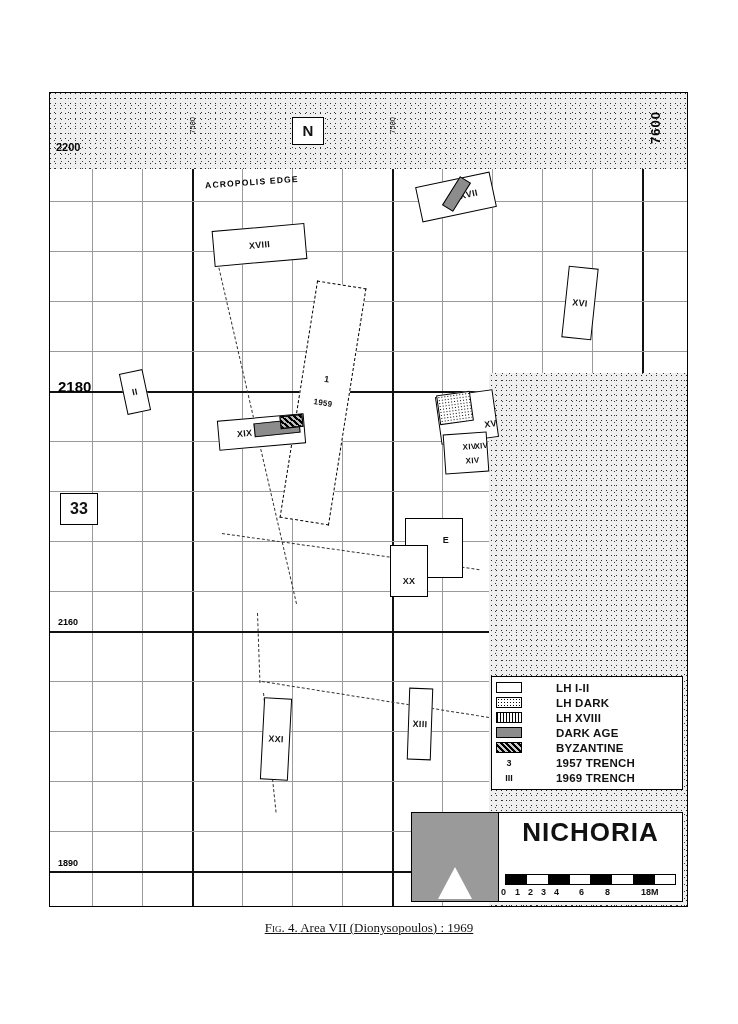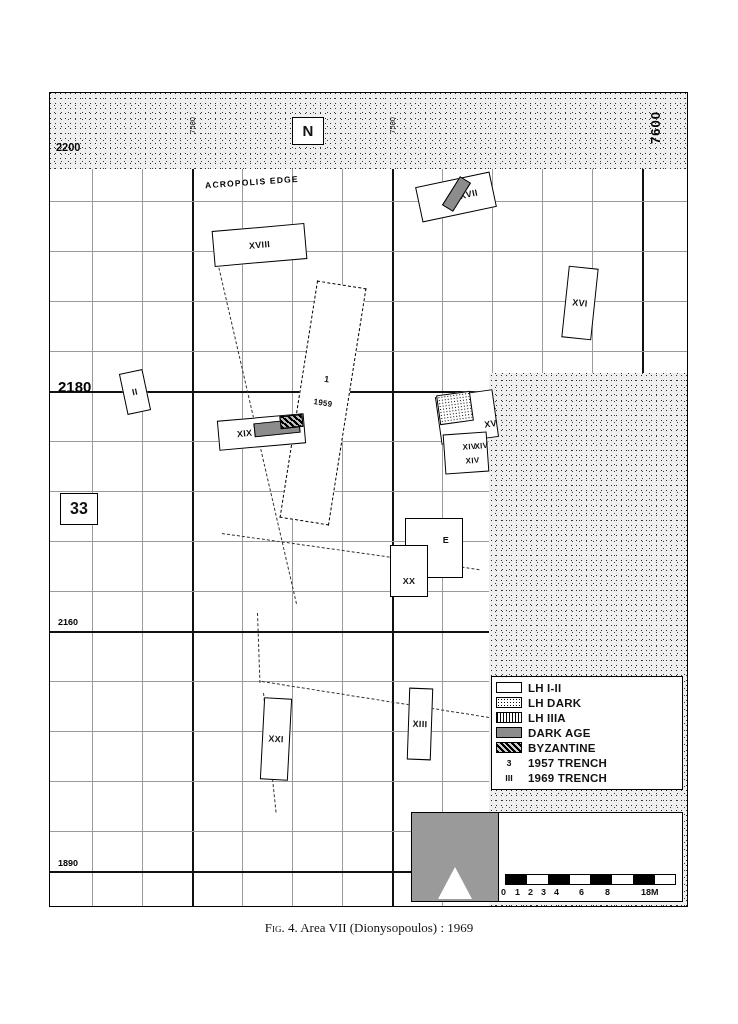--- a/index.html
+++ b/index.html
@@ -74,21 +74,21 @@
   }
 
   
   .fieldline{position:absolute;border-top:1px dashed #333;transform-origin:0 0;}
 
   
   .legend{
     position:absolute;right:4px;bottom:116px;width:192px;
     border:1.6px solid #000;background:#fff;padding:3px 4px 4px 4px;box-sizing:border-box;
   }
-  .legend-row{display:flex;align-items:center;height:15px;}
+  .legend-row{display:flex;align-items:center;height:15px;gap:28px;}
   .swatch{width:26px;height:11px;border:1px solid #000;margin-right:6px;box-sizing:border-box;flex:0 0 auto;}
   .legend-txt{font-family:"Liberation Sans",sans-serif;font-size:11.5px;font-weight:700;letter-spacing:.2px;}
   .sw-lh12{background:#fff;}
   .sw-lh3a{background-color:#fff;background-image:radial-gradient(#000 0.5px,transparent 0.6px);background-size:3px 3px;}
   .sw-lh3b{background-color:#fff;background-image:repeating-linear-gradient(90deg,#000 0 1px,transparent 1px 3px);}
   .sw-dark{background:#8c8c8c;}
   .sw-byz{background-color:#4a4a4a;background-image:repeating-linear-gradient(45deg,#000 0 2px,#ccc 2px 4px);}
   .sw-num{background:#fff;display:flex;align-items:center;justify-content:center;font-family:"Liberation Sans",sans-serif;font-size:9px;font-weight:700;border:none;}
   .sw-rom{background:#fff;display:flex;align-items:center;justify-content:center;font-family:"Liberation Sans",sans-serif;font-size:9px;font-weight:700;border:none;}
 
@@ -113,21 +113,21 @@
   .scalebar div{flex:1;border-right:1px solid #000;}
   .scalebar div:last-child{border-right:none;}
   .sb-dark{background:#000;}
   .sb-light{background:#fff;}
   .scale-nums{position:absolute;left:2px;right:4px;bottom:2px;height:12px;font-family:"Liberation Sans",sans-serif;font-size:9px;font-weight:700;}
   .scale-nums span{position:absolute;}
 
   
   .caption{
     position:absolute;left:0;right:0;top:920px;text-align:center;
-    font-family:"Liberation Serif",serif;font-size:13px;color:#111;
+    font-family:"Liberation Serif",serif;font-size:13px;color:#111;text-decoration:underline;
   }
   .caption .fig{font-variant:small-caps;}
 </style>
 </head>
 <body>
 
 <div id="map-figure">
 
   <div class="plan">
 
@@ -242,21 +242,21 @@
       <div class="legend-row">
         <span class="swatch sw-lh12"></span>
         <span class="legend-txt">LH I-II</span>
       </div>
       <div class="legend-row">
         <span class="swatch sw-lh3a"></span>
         <span class="legend-txt">LH DARK</span>
       </div>
       <div class="legend-row">
         <span class="swatch sw-lh3b"></span>
-        <span class="legend-txt">LH IIIA</span>
+        <span class="legend-txt">LH XVIII</span>
       </div>
       <div class="legend-row">
         <span class="swatch sw-dark"></span>
         <span class="legend-txt">DARK AGE</span>
       </div>
       <div class="legend-row">
         <span class="swatch sw-byz"></span>
         <span class="legend-txt">BYZANTINE</span>
       </div>
       <div class="legend-row">
@@ -267,20 +267,21 @@
         <span class="swatch sw-rom">III</span>
         <span class="legend-txt">1969 TRENCH</span>
       </div>
     </div>
 
     <div class="titleblock">
       <div class="tb-north">
         <div class="tb-arrow"></div>
       </div>
       <div class="tb-right">
+        <div class="tb-title">NICHORIA</div>
         <div class="scalebar">
           <div class="sb-dark"></div>
             <div class="sb-light"></div>
             <div class="sb-dark"></div>
           <div class="sb-light"></div>
             <div class="sb-dark"></div>
             <div class="sb-light"></div>
           <div class="sb-dark"></div>
             <div class="sb-light"></div>
         </div>

